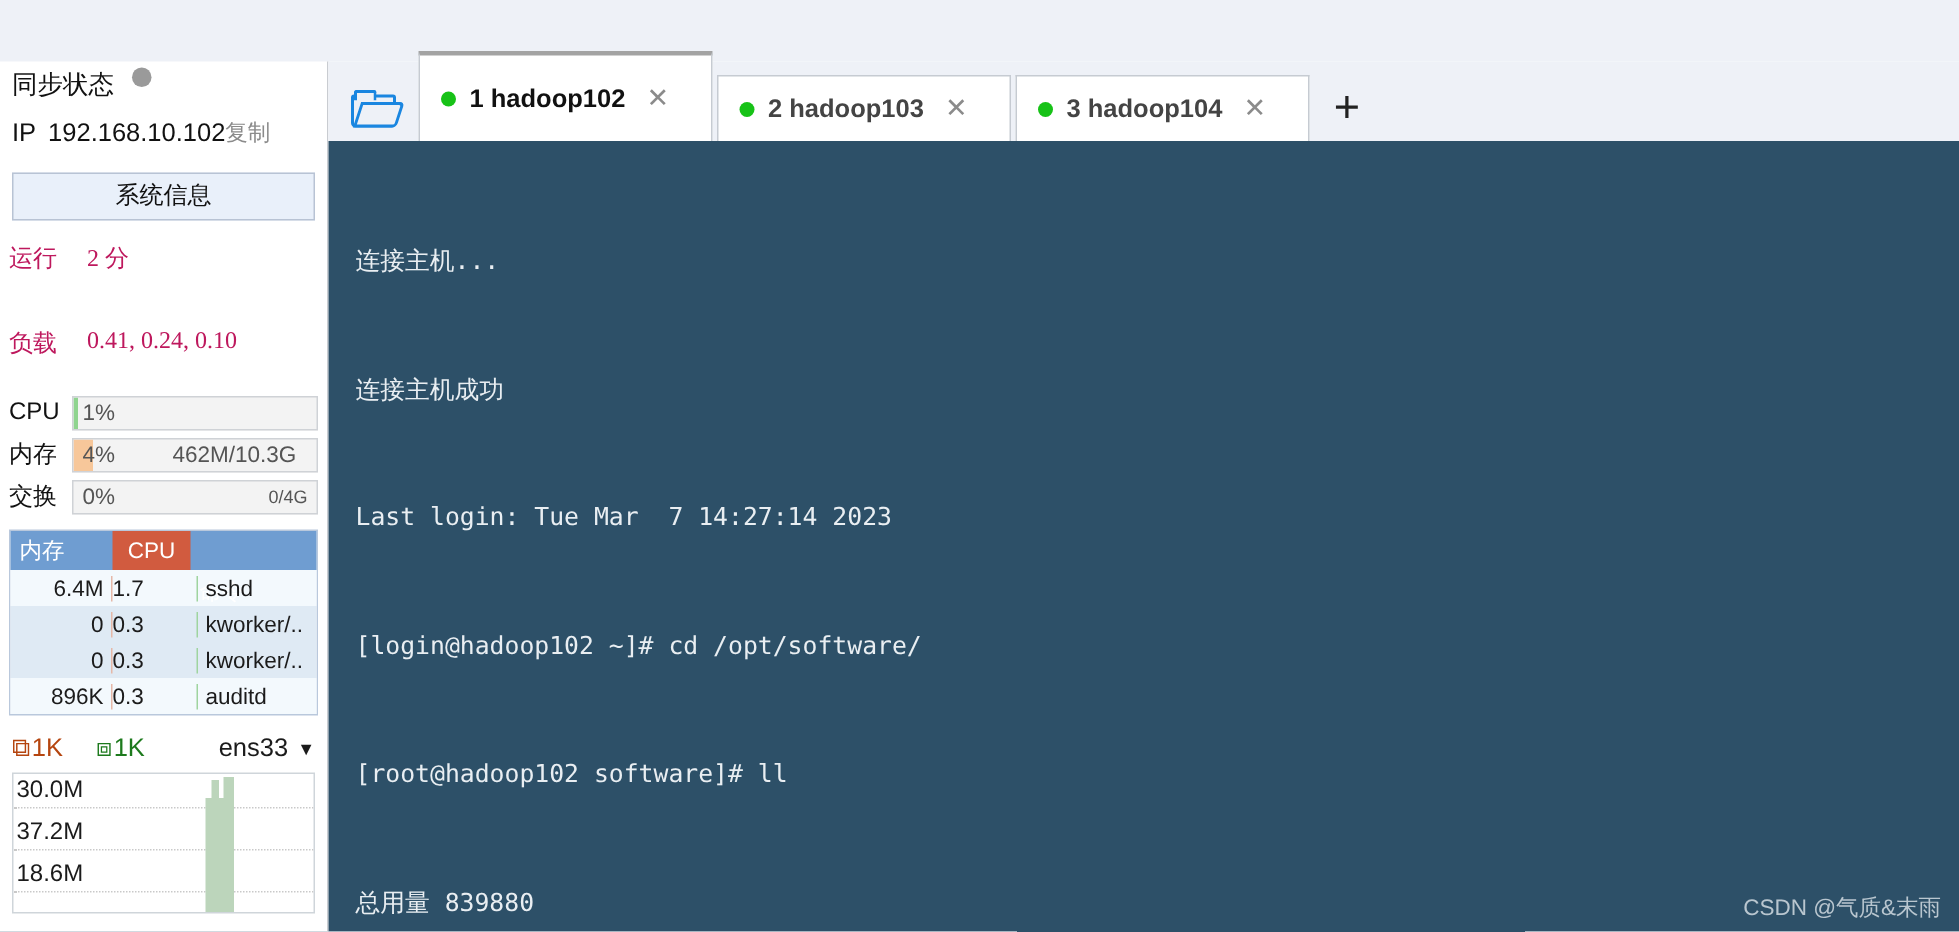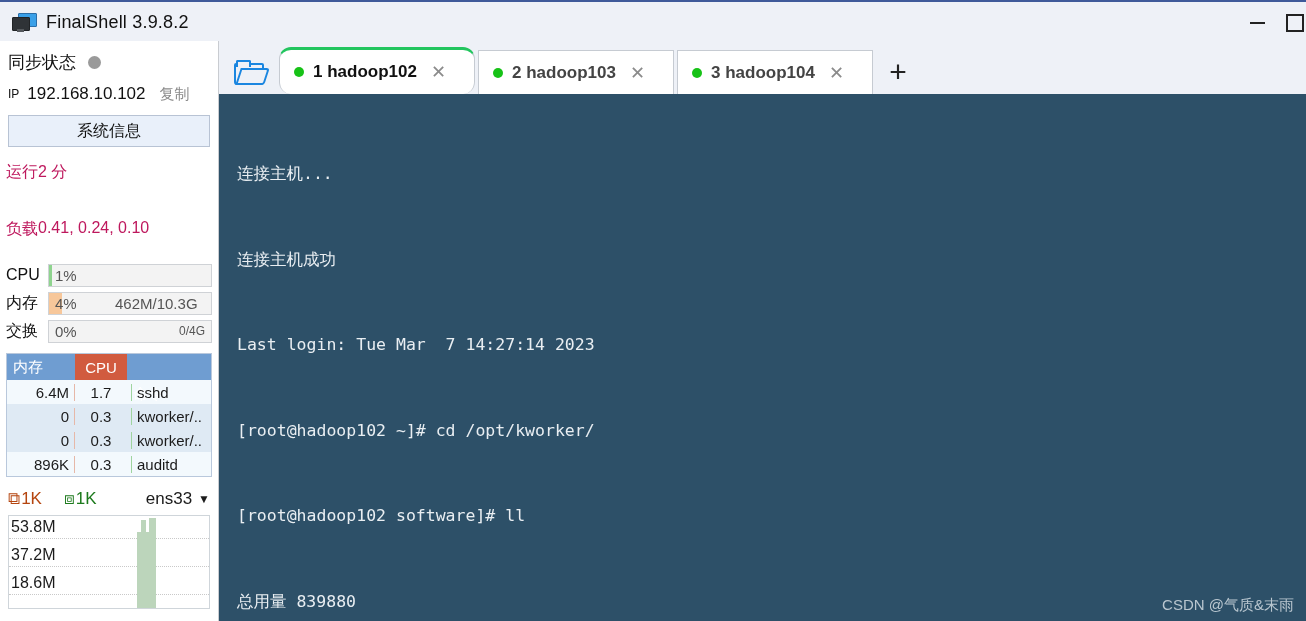--- a/index.html
+++ b/index.html
@@ -26,54 +26,54 @@
   .win-btn .minus{display:block;width:15px;height:2px;background:#222;}
   .win-btn .boxg{display:block;width:14px;height:14px;border:2px solid #222;}
   .win-btn.maxbtn{width:20px;overflow:hidden;justify-content:flex-start;padding-left:6px;}
 
   
   .sidebar{
     position:absolute;left:0;top:41px;width:218px;height:580px;
     background:#ffffff;border-right:1px solid #c9ccd1;
     font-size:15px;color:#1b1b1b;overflow:hidden;
   }
-  .sb-row{display:flex;align-items:center;padding:0 8px;}
+  .sb-row{display:flex;align-items:flex-start;padding:0 8px;}
   .sync-row{height:34px;margin-top:4px;}
   .sync-label{font-size:17px;color:#111;}
   .sync-dot{width:13px;height:13px;border-radius:50%;background:#9a9a9a;margin-left:12px;}
   .ip-row{height:30px;}
-  .ip-key{font-size:12px;color:#111;}
+  .ip-key{font-size:17px;color:#111;}
   .ip-val{font-size:17px;color:#111;margin-left:8px;}
-  .ip-copy{font-size:15px;color:#8b8b8b;margin-left:14px;cursor:pointer;}
+  .ip-copy{font-size:15px;color:#8b8b8b;cursor:pointer;}
   .sysinfo-btn{
     margin:6px 8px 0 8px;height:30px;line-height:30px;text-align:center;
     background:#e9f0fa;border:1px solid #b8c3d4;font-size:16px;color:#111;cursor:pointer;
   }
   .stat-line{height:27px;display:flex;align-items:flex-start;padding:15px 6px;font-size:16px;color:#be185d;}
   .stat-line .k{white-space:nowrap;}
-  .stat-line .v{margin-left:0;}
+  .stat-line .v{margin-left:20px;font-family:Liberation Serif, serif;}
   .meter-row{height:28px;display:flex;align-items:center;padding:0 6px;}
   .meter-label{width:42px;font-size:16px;color:#111;white-space:nowrap;}
   .meter{position:relative;flex:1;height:21px;background:#f3f3f3;border:1px solid #cfd2d6;overflow:hidden;}
   .meter .fill{position:absolute;left:0;top:0;bottom:0;}
   .meter .pct{position:absolute;left:6px;top:0;line-height:21px;font-size:15px;color:#555;}
   .meter .right{position:absolute;right:6px;top:0;line-height:21px;font-size:12px;color:#555;}
   .meter .mid{position:absolute;left:66px;top:0;line-height:21px;font-size:15px;color:#555;}
 
   
   .ptable{margin:8px 6px 0 6px;border:1px solid #b9c8dc;}
   .ptable .hdr{display:flex;height:26px;background:#6f9dd1;color:#fff;font-size:15px;}
   .ptable .hdr .c{display:flex;align-items:center;}
   .ptable .hdr .c0{width:62px;justify-content:flex-start;padding-left:6px;}
   .ptable .hdr .c1{width:52px;justify-content:center;background:#d15b3f;}
   .ptable .hdr .c2{flex:1;padding-left:6px;margin-top:40px;}
   .ptable .r{display:flex;height:24px;font-size:15px;color:#1b1b1b;align-items:center;background:#f3f9fd;}
   .ptable .r.alt{background:#dfeaf4;}
   .ptable .r .c0{width:62px;text-align:right;padding-right:5px;border-right:1px solid #e6b8a8;}
-  .ptable .r .c1{width:52px;text-align:center;padding-right:4px;border-right:1px solid #9fd49f;}
+  .ptable .r .c1{width:52px;text-align:left;padding-right:4px;border-right:1px solid #9fd49f;}
   .ptable .r .c2{flex:1;padding-left:5px;overflow:hidden;white-space:nowrap;}
 
   
   .netrow{height:32px;display:flex;align-items:center;padding:0 8px;margin-top:6px;font-size:17px;}
   .net-up{color:#b5450f;display:flex;align-items:center;}
   .net-dn{color:#1d7a1d;display:flex;align-items:center;margin-left:22px;}
   .arrow{font-size:17px;margin-right:1px;}
   .net-if{margin-left:auto;color:#1b1b1b;display:flex;align-items:center;}
   .caret{margin-left:6px;font-size:12px;}
   .netgraph{position:relative;margin:0 8px;height:92px;background:#fff;border:1px solid #cfd5da;overflow:hidden;}
@@ -88,21 +88,21 @@
   .tabbar{position:absolute;left:0;top:0;right:0;height:53px;background:#eef1f7;display:flex;align-items:flex-end;}
   .folder-btn{width:60px;height:45px;display:flex;align-items:center;justify-content:center;cursor:pointer;}
   .folder-ico{width:30px;height:23px;position:relative;}
   .folder-ico .fbody{position:absolute;left:0;top:3px;width:26px;height:18px;border:2px solid #1a86e0;border-radius:2px 2px 3px 3px;}
   .folder-ico .ftab{position:absolute;left:2px;top:0px;width:11px;height:5px;border:2px solid #1a86e0;border-bottom:none;border-radius:2px 2px 0 0;background:#eef1f7;}
   .folder-ico .fflap{position:absolute;left:4px;top:8px;width:25px;height:13px;border:2px solid #1a86e0;border-radius:0 3px 3px 0;background:#eef1f7;transform:skewX(-18deg);}
   .tab{
     position:relative;height:44px;min-width:196px;background:#ffffff;border:1px solid #c6cbd2;
     border-bottom:none;display:flex;align-items:center;padding:0 8px 0 14px;margin-right:3px;cursor:pointer;box-sizing:border-box;
   }
-  .tab.active{border-top:3px solid #22c55e;height:47px;border-radius:12px;}
+  .tab.active{border-top:3px solid #a3a3a3;height:60px;}
   .tab .dot{width:10px;height:10px;border-radius:50%;background:#17c217;margin-right:9px;flex:0 0 auto;}
   .tab .tlabel{font-size:17px;font-weight:bold;color:#444;white-space:nowrap;}
   .tab.active .tlabel{color:#111;}
   .tab .tclose{margin-left:14px;font-size:18px;color:#8b8b8b;cursor:pointer;}
   .addtab{width:44px;height:44px;display:flex;align-items:center;justify-content:center;font-size:30px;color:#222;cursor:pointer;}
 
   
   .terminal{
     position:absolute;left:0;top:53px;right:0;bottom:0;
     background:#2d5068;
@@ -115,36 +115,20 @@
   .watermark{
     position:absolute;right:12px;bottom:6px;font-size:15px;color:#b9c6cf;
     font-family:"Liberation Sans","DejaVu Sans",sans-serif;
   }
 </style>
 </head>
 <body>
 
 <div class="app">
 
-  <div class="titlebar">
-    <div class="tb-icon">
-      <div class="mon-back"></div>
-        <div class="mon-front"></div>
-        <div class="mon-stand"></div>
-    </div>
-    <div class="tb-title">FinalShell 3.9.8.2</div>
-    <div class="win-btns">
-      <div class="win-btn">
-          <span class="minus"></span>
-        </div>
-      <div class="win-btn maxbtn">
-          <span class="boxg"></span>
-        </div>
-    </div>
-  </div>
 
   <div class="sidebar">
 
     <div class="sb-row sync-row">
       <span class="sync-label">同步状态</span>
       <span class="sync-dot" style="background: rgb(154, 154, 154);"></span>
     </div>
 
     <div class="sb-row ip-row">
       <span class="ip-key">IP</span>
@@ -227,21 +211,21 @@
       <span class="net-if">
         <span>ens33</span>
         <span class="caret">▼</span>
       </span>
     </div>
 
     <div class="netgraph">
       <span class="grid" style="top:22px;"></span>
       <span class="grid" style="top:50px;"></span>
       <span class="grid" style="top:78px;"></span>
-      <span class="glabel" style="top:2px;">53.8M</span>
+      <span class="glabel" style="top:2px;">30.0M</span>
       <span class="glabel" style="top:30px;">37.2M</span>
       <span class="glabel" style="top:58px;">18.6M</span>
       <span class="bar" style="left:128px;width:16px;height:76px;"></span>
       <span class="bar" style="left:132px;width:5px;height:88px;"></span>
       <span class="bar" style="left:140px;width:7px;height:90px;"></span>
     </div>
 
     <div class="footrow">
       <span>0ms</span>
       <span class="right">本机</span>
@@ -275,21 +259,21 @@
         <span class="tclose">✕</span>
       </div>
 
       <div class="addtab">+</div>
     </div>
 
     <div class="terminal" style="background: rgb(45, 80, 104);">
       <div class="ln">连接主机...</div>
       <div class="ln">连接主机成功</div>
       <div class="ln">Last login: Tue Mar  7 14:27:14 2023</div>
-      <div class="ln">[root@hadoop102 ~]# cd /opt/kworker/</div>
+      <div class="ln">[login@hadoop102 ~]# cd /opt/software/</div>
       <div class="ln">[root@hadoop102 software]# ll</div>
       <div class="ln">总用量 839880</div>
       
       
       
       
     </div>
 
     <div class="watermark">CSDN @气质&amp;末雨</div>
   </div>

